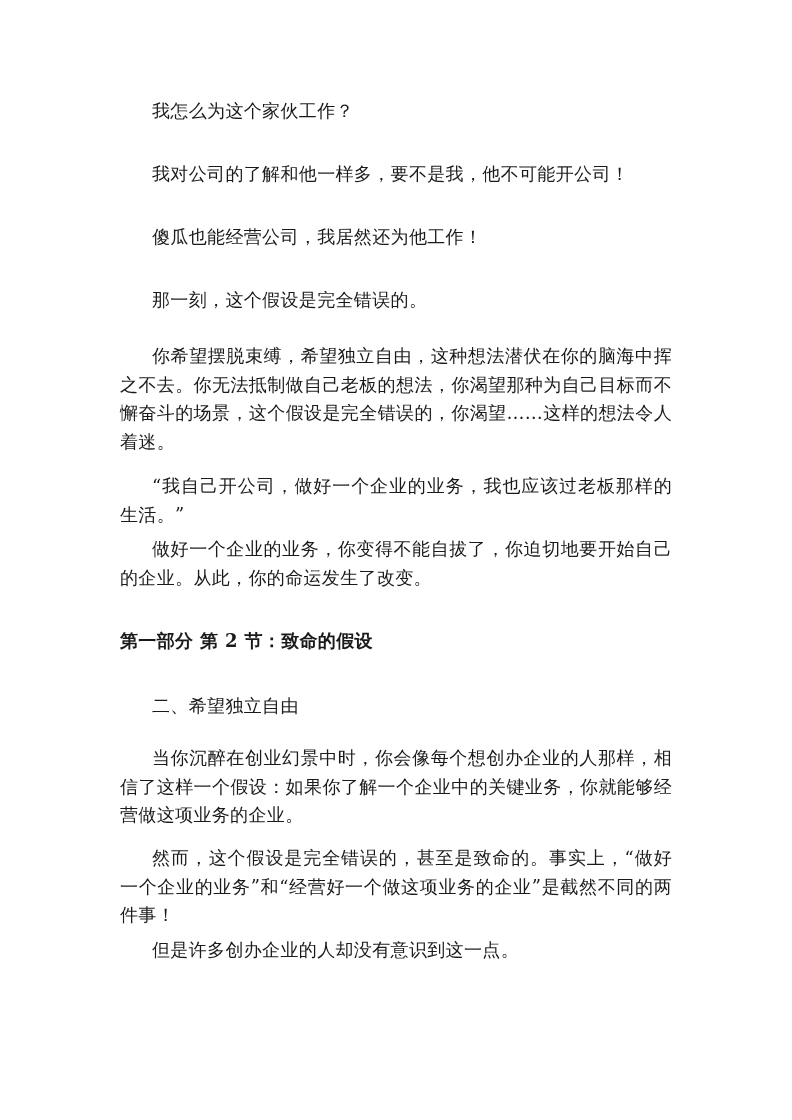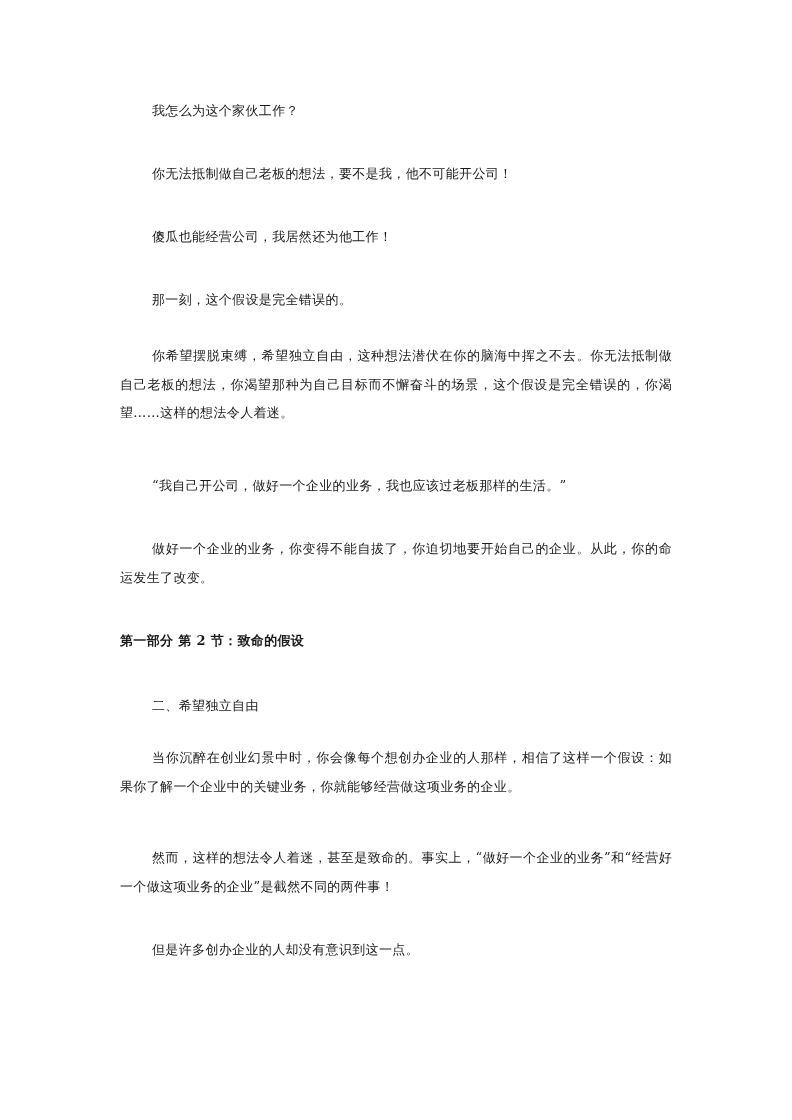--- a/index.html
+++ b/index.html
@@ -18,41 +18,41 @@
     .page {
       position: absolute;
       left: 120px;
       top: 0;
       width: 552px;
     }
     .para {
       position: absolute;
       left: 0;
       width: 552px;
-      font-size: 13px;
+      font-size: 18px;
       line-height: 28.6px;
       margin: 0;
       text-align: justify;
       text-align-last: left;
       white-space: normal;
       word-break: break-all;
       letter-spacing: 0.35px;
     }
     .indent { text-indent: 32px; }
     .heading { text-indent: 0; font-weight: bold; }
   </style>
 </head>
 <body>
 
 <div class="page">
   <p class="para indent" style="top:97px">我怎么为这个家伙工作？</p>
-  <p class="para indent" style="top:160px">你无法抵制做自己老板的想法，要不是我，他不可能开公司！</p>
+  <p class="para indent" style="top:160px">我对公司的了解和他一样多，要不是我，他不可能开公司！</p>
   <p class="para indent" style="top:223px">傻瓜也能经营公司，我居然还为他工作！</p>
   <p class="para indent" style="top:286px">那一刻，这个假设是完全错误的。</p>
   <p class="para indent" style="top:342px">你希望摆脱束缚，希望独立自由，这种想法潜伏在你的脑海中挥之不去。你无法抵制做自己老板的想法，你渴望那种为自己目标而不懈奋斗的场景，这个假设是完全错误的，你渴望……这样的想法令人着迷。</p>
   <p class="para indent" style="top:472px">“我自己开公司，做好一个企业的业务，我也应该过老板那样的生活。”</p>
   <p class="para indent" style="top:535px">做好一个企业的业务，你变得不能自拔了，你迫切地要开始自己的企业。从此，你的命运发生了改变。</p>
   <p class="para heading" style="top:627px">第一部分 第 2 节：致命的假设</p>
   <p class="para indent" style="top:692px">二、希望独立自由</p>
   <p class="para indent" style="top:744px">当你沉醉在创业幻景中时，你会像每个想创办企业的人那样，相信了这样一个假设：如果你了解一个企业中的关键业务，你就能够经营做这项业务的企业。</p>
-  <p class="para indent" style="top:844px">然而，这样的想法令人着迷，甚至是致命的。事实上，“做好一个企业的业务”和“经营好一个做这项业务的企业”是截然不同的两件事！</p>
+  <p class="para indent" style="top:844px">然而，这个假设是完全错误的，甚至是致命的。事实上，“做好一个企业的业务”和“经营好一个做这项业务的企业”是截然不同的两件事！</p>
   <p class="para indent" style="top:936px">但是许多创办企业的人却没有意识到这一点。</p>
 </div>
 
 </body></html>

